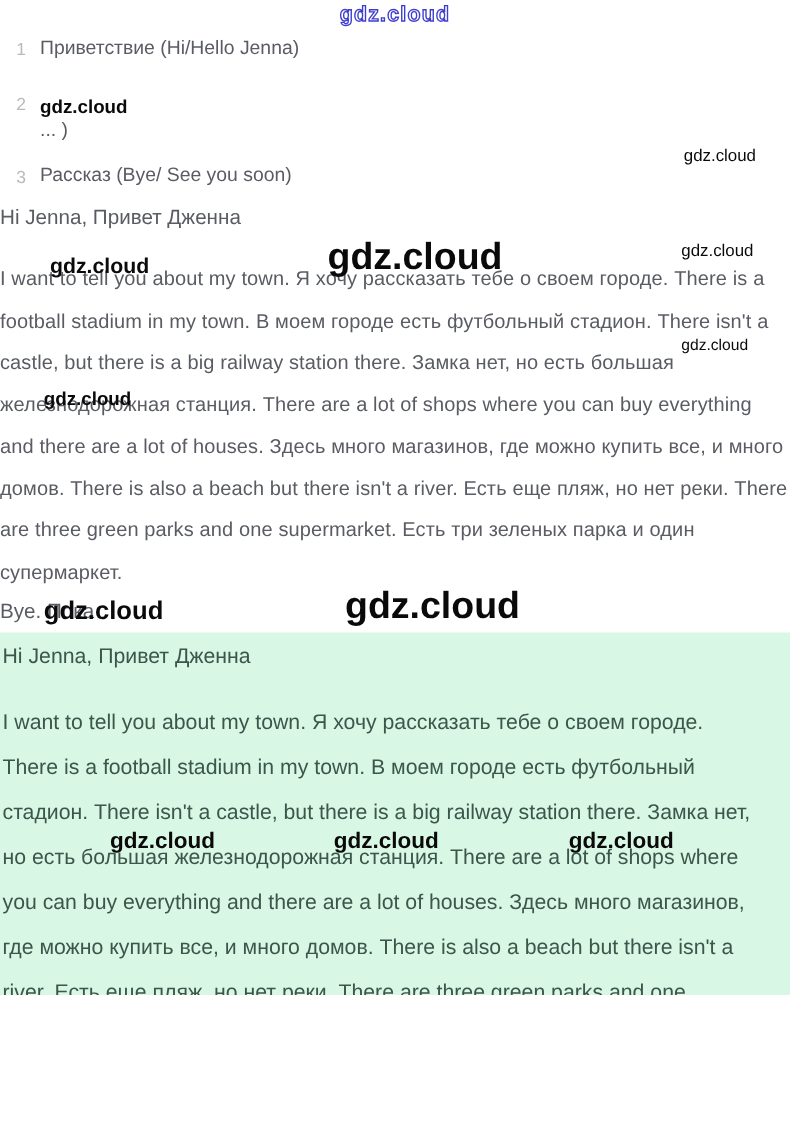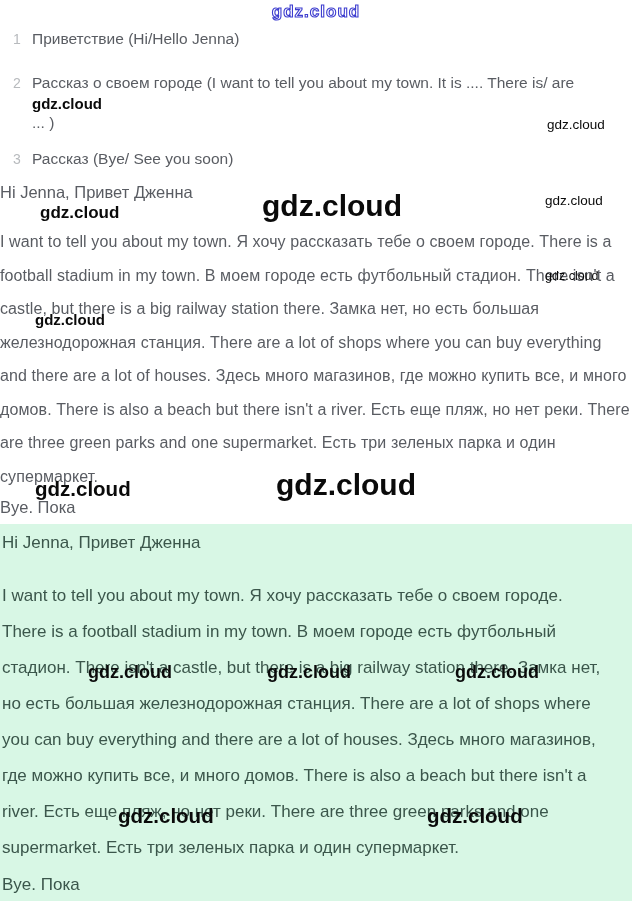--- a/index.html
+++ b/index.html
@@ -1,19 +1,19 @@
 <!DOCTYPE html>
 <html style="--page-background: #ffffff; --answer-background: #d8f7e5; --watermark-color: #0a0a0a; --watermark-outline: #3d3dcf; --text-color: #595c62; --answer-text-color: #3b564b; --list-number-color: #b7babd;"><head>
 <meta charset="utf-8">
 <style>
   html, body { margin: 0; padding: 0; }
   .page {
     position: relative;
     width: 632px;
-    height: 901px;
+    height: 796px;
     overflow: hidden;
     background: var(--page-background, #ffffff);
     font-family: "Liberation Sans", sans-serif;
     color: var(--text-color, #595c62);
   }
   
   .wm-top {
     height: 20px;
     padding-top: 2px;
     text-align: center;
@@ -92,21 +92,20 @@
   <ol class="task-list">
     <li class="task-item">
       <span class="num">1</span>
       <div class="li-body">
         <span>Приветствие (Hi/Hello Jenna)</span>
       </div>
     </li>
     <li class="task-item">
       <span class="num">2</span>
       <div class="li-body">
-        <span>Рассказ о своем городе (I want to tell you about my town. It is .... There is/ are</span>
         <div class="wm-inline">gdz.cloud</div>
         <div class="task-cont">... )</div>
       </div>
     </li>
     <li class="task-item">
       <span class="num">3</span>
       <div class="li-body">
         <span>Рассказ (Bye/ See you soon)</span>
       </div>
     </li>

